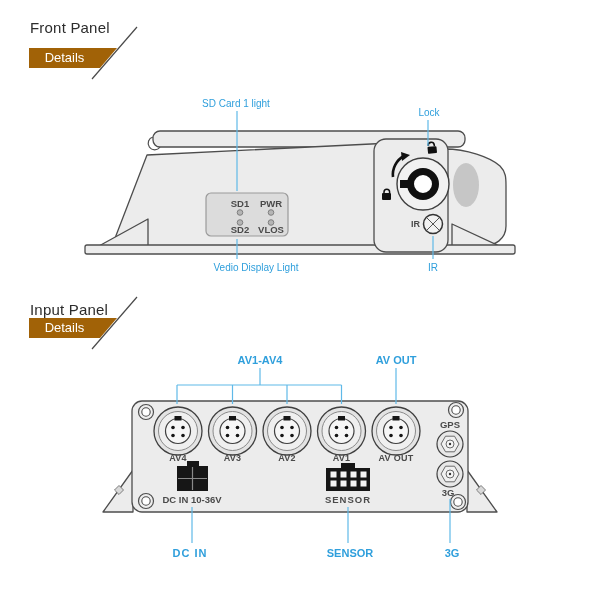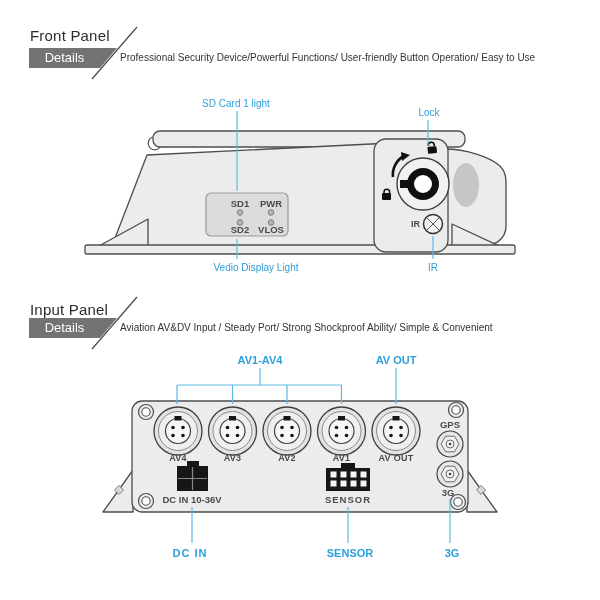--- a/index.html
+++ b/index.html
@@ -1,44 +1,42 @@
 <!DOCTYPE html>
 <html><head>
 <meta charset="utf-8">
 <style>
   html,body{margin:0;padding:0;background:#ffffff;}
   .page{position:relative;width:600px;height:600px;background:#fff;overflow:hidden;
         font-family:"Liberation Sans",sans-serif;}
   .sec-title{position:absolute;left:30px;font-size:15px;color:#2c2c2c;letter-spacing:.2px;white-space:nowrap;}
-  .badge{position:absolute;left:29px;width:88px;height:20px;background:#737373;color:#fff;
+  .badge{position:absolute;left:29px;width:88px;height:20px;background:#a16207;color:#fff;
          font-size:13px;line-height:20px;text-align:center;padding-right:17px;box-sizing:border-box;
          clip-path:polygon(0 0,100% 0,calc(100% - 17px) 100%,0 100%);white-space:nowrap;}
   .desc{position:absolute;left:120px;font-size:10px;color:#333;white-space:nowrap;}
   svg{position:absolute;left:0;top:0;}
   svg text{font-family:"Liberation Sans",sans-serif;}
   .port-label{font-size:9px;font-weight:bold;fill:#4a4a4a;text-anchor:middle;letter-spacing:.3px;}
   .panel-label{font-size:9.5px;font-weight:bold;fill:#4a4a4a;text-anchor:middle;}
   .ind-label{font-size:9.5px;font-weight:bold;fill:#4a4a4a;text-anchor:middle;}
   .co-sm{font-size:10px;fill:#2f9fdc;text-anchor:middle;}
   .co-lg{font-size:11px;font-weight:bold;fill:#2f9fdc;text-anchor:middle;}
   .co-line{stroke:#5fb9e8;stroke-width:1.2;}
   .outline{stroke:#4d4d4d;stroke-width:1.3;fill:#ececec;stroke-linejoin:round;}
 </style>
 </head>
 <body>
 
 <div class="page">
 
-  <div class="sec-title" style="top:27px">Front Panel</div>
+  <div class="sec-title" style="top:19px">Front Panel</div>
   <div class="badge" style="top:48px">Details</div>
-  <div class="desc" style="top:52px">Professional Security Device/Powerful Functions/ User-friendly Button Operation/ Easy to Use</div>
 
   <div class="sec-title" style="top:301px">Input Panel</div>
   <div class="badge" style="top:318px">Details</div>
-  <div class="desc" style="top:322px">Aviation AV&amp;DV Input / Steady Port/ Strong Shockproof Ability/ Simple &amp; Convenient</div>
 
   <svg width="600" height="600" viewBox="0 0 600 600">
     <defs>
       <g id="screw">
         <circle r="7.5" fill="#eeeeee" stroke="#4d4d4d" stroke-width="1.2"></circle>
         <circle r="4.2" fill="#ffffff" stroke="#4d4d4d" stroke-width="1.1"></circle>
       </g>
       <g id="av-conn">
         <circle r="24" fill="#e3e3e3" stroke="#3f3f3f" stroke-width="1.3"></circle>
         <circle r="19.5" fill="#efefef" stroke="#8a8a8a" stroke-width="1"></circle>

